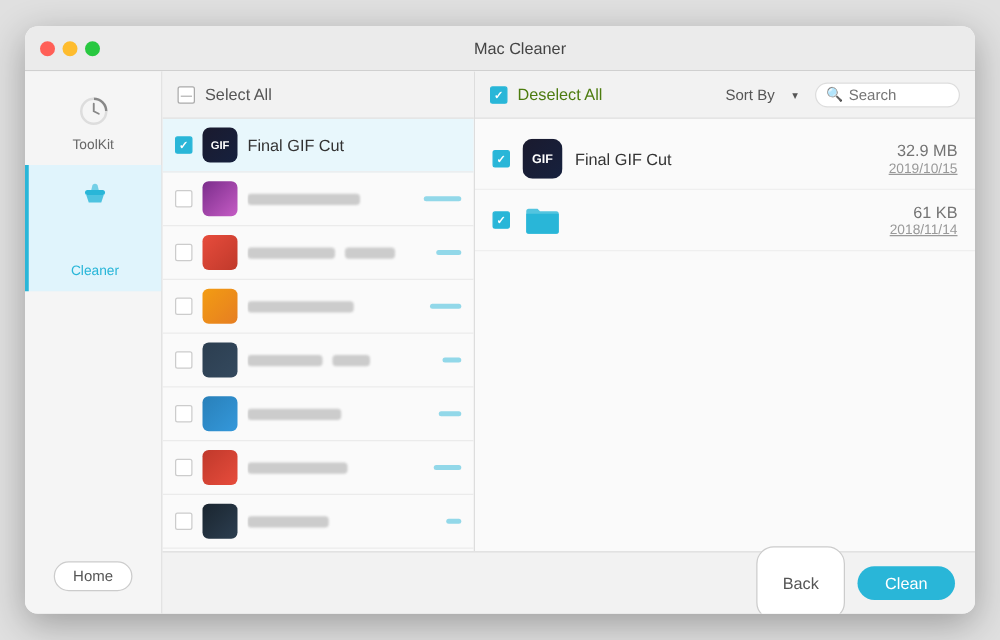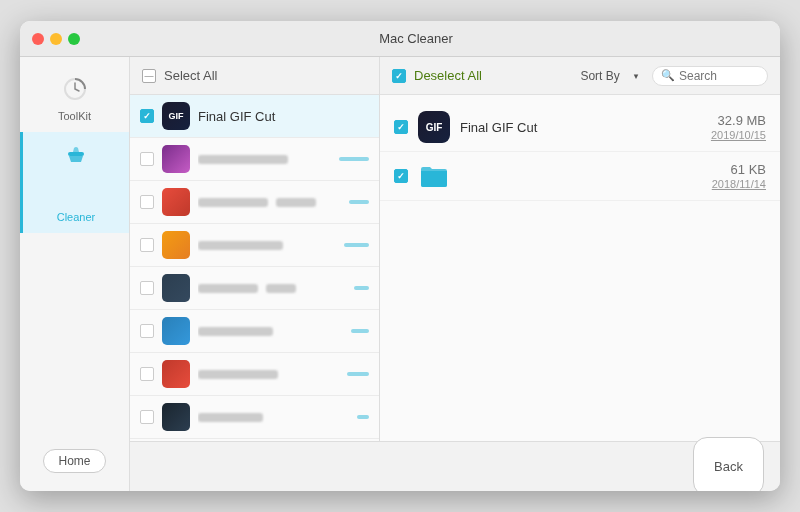--- a/index.html
+++ b/index.html
@@ -642,16 +642,17 @@
                 <div class="file-size">61 KB</div>
                 <div class="file-date">2018/11/14</div>
               </div>
             </div>
           </div>
         </div>
       </div>
 
       <div class="bottom-bar">
         <button class="btn-back">Back</button>
+        <button class="btn-clean">Clean</button>
       </div>
     </div>
   </div>
 </div>
 
 </body></html>

